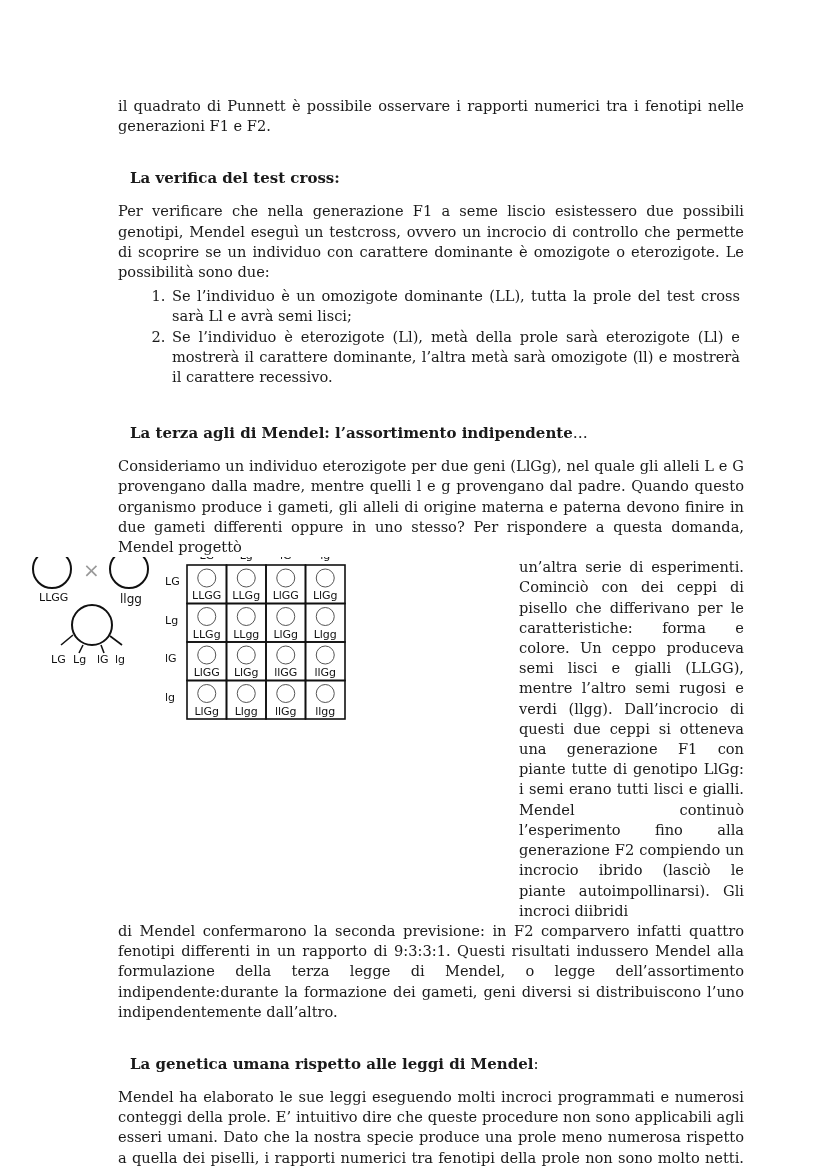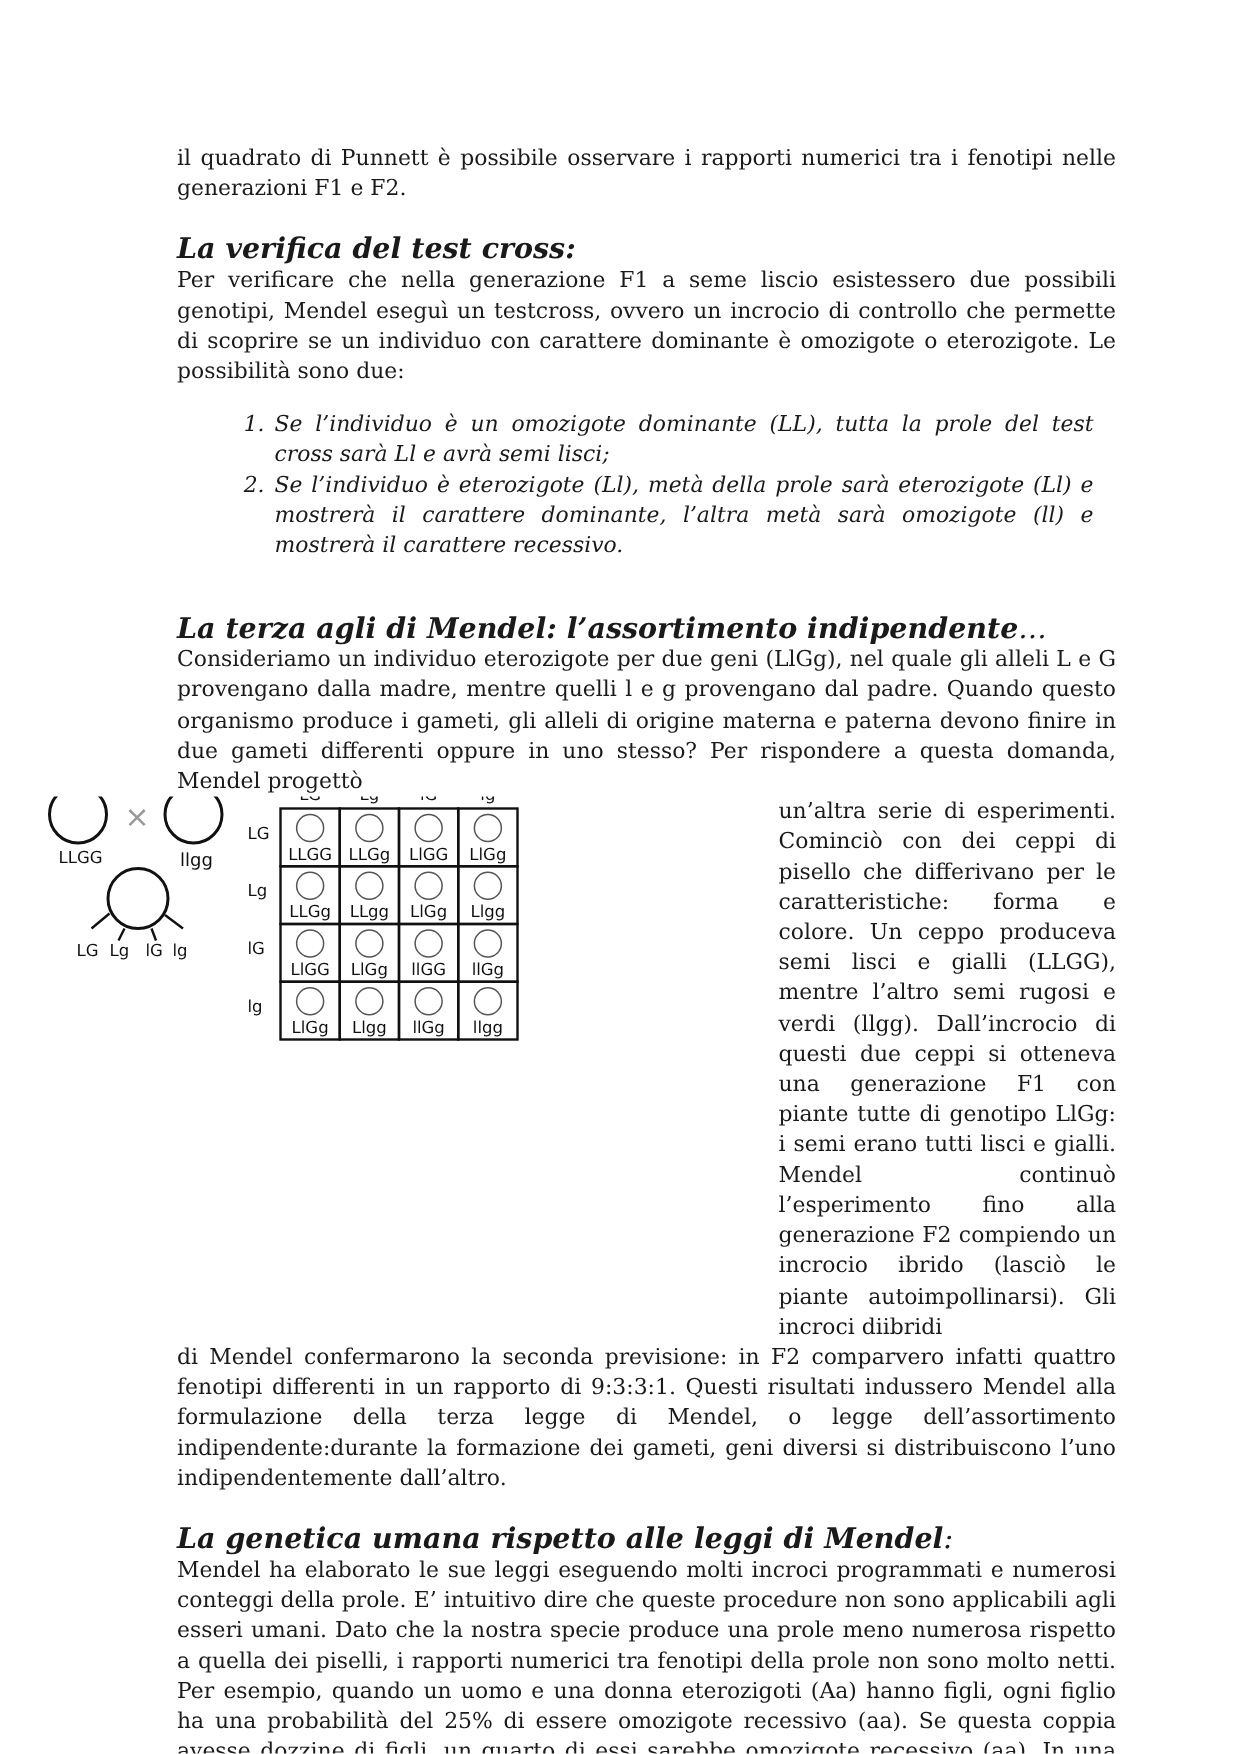--- a/index.html
+++ b/index.html
@@ -1,23 +1,23 @@
 <!DOCTYPE html>
 <html><head>
   <meta charset="utf-8">
   <style>
     html, body { margin: 0; padding: 0; background: #ffffff; }
     body { width: 828px; height: 1169px; position: relative; overflow: hidden;
       font-family: "DejaVu Serif", "Liberation Serif", serif; color: #1a1a1a; }
     .page { position: absolute; left: 118px; top: 96px; width: 626px; font-size: 14.6px; line-height: 20.2px; }
     p { margin: 0; text-align: justify; }
     .gap { height: 20px; }
-    h3 { margin: 0; font-size: 19px; font-weight: bold; line-height: 21px; font-style: italic; }
+    h3 { margin: 12px; font-size: 15px; font-weight: bold; line-height: 21px; }
     h3 .tail { font-weight: normal; }
-    ol { margin: 15px; padding-left: 48px; font-style: italic; }
+    ol { margin: 4px; padding-left: 48px; }
     ol li { text-align: justify; padding-left: 2px; }
     .float-wrap { position: relative; }
     .right-col { float: right; width: 269px; text-align: justify; }
     .right-col p { text-align: justify; margin-left: 44px; }
     .diagram { position: absolute; left: -101px; top: 0; width: 360px; height: 200px; }
     .diagram svg { position: absolute; left: 0; top: 0; }
     .clear { clear: both; }
     .hand { font-family: "DejaVu Sans", "Liberation Sans", sans-serif; font-size: 11px; fill: #111; }
     .hand-big { font-family: "DejaVu Sans", "Liberation Sans", sans-serif; font-size: 12px; fill: #111; }
   </style>

